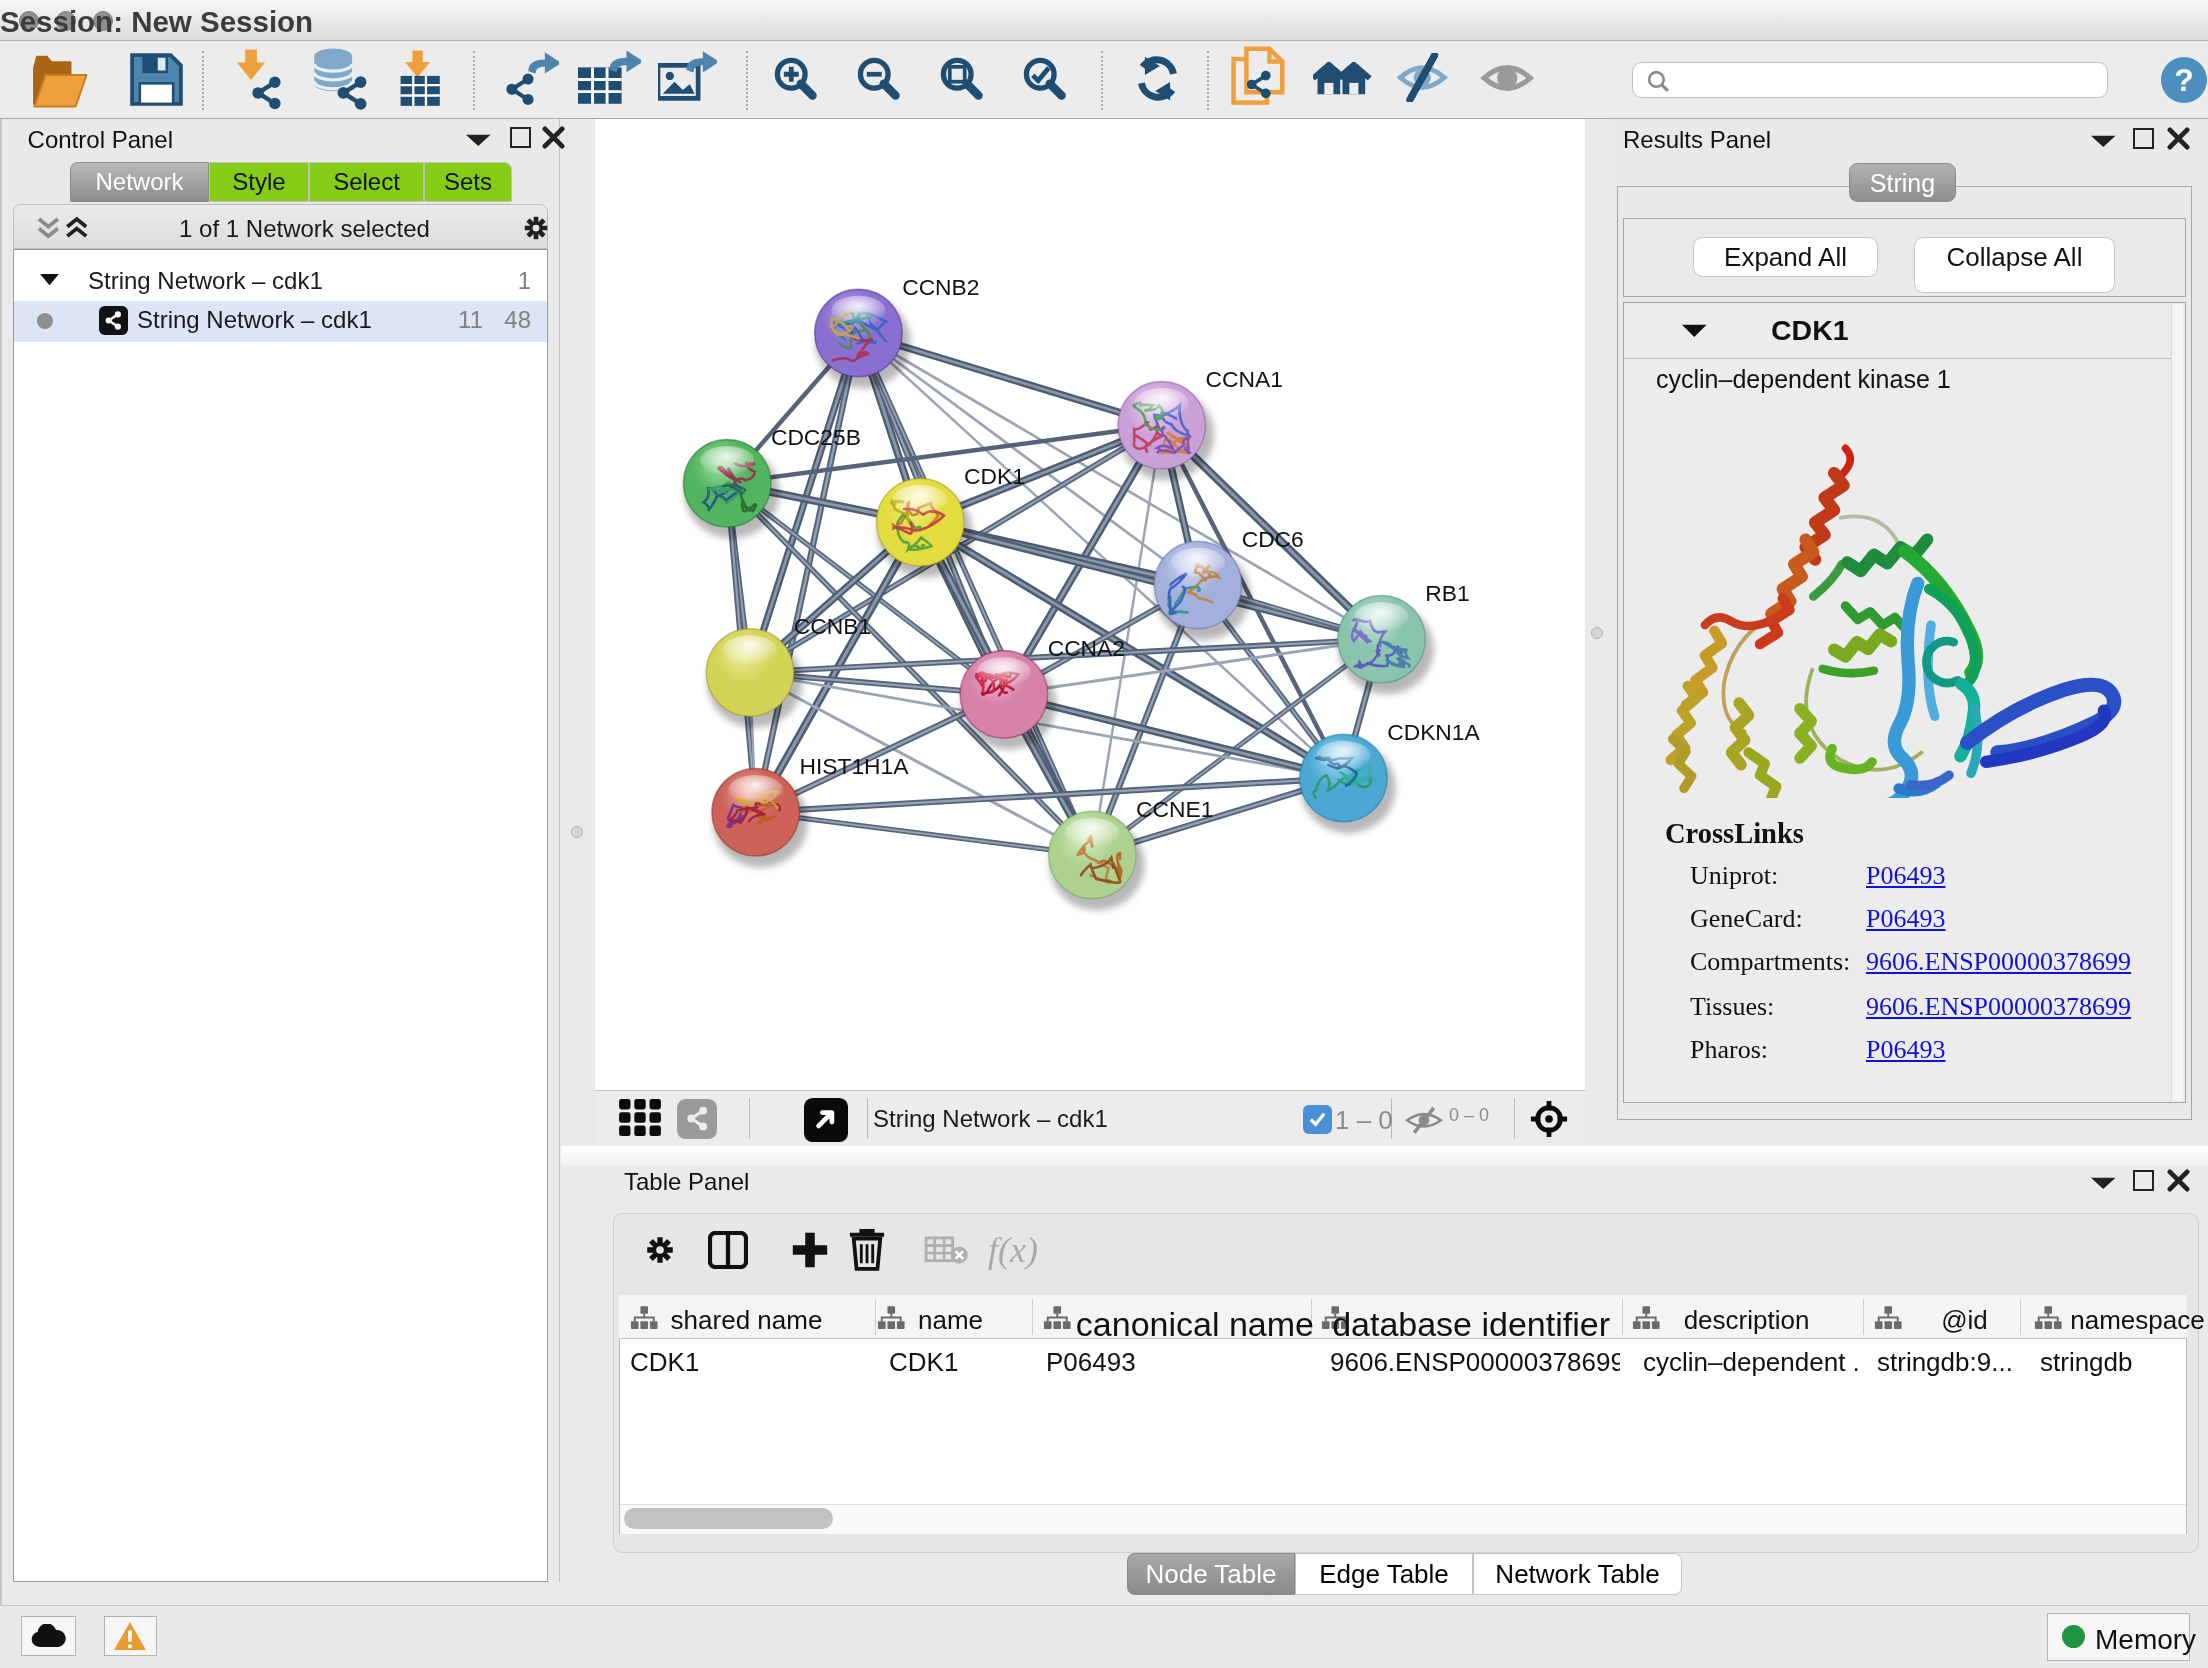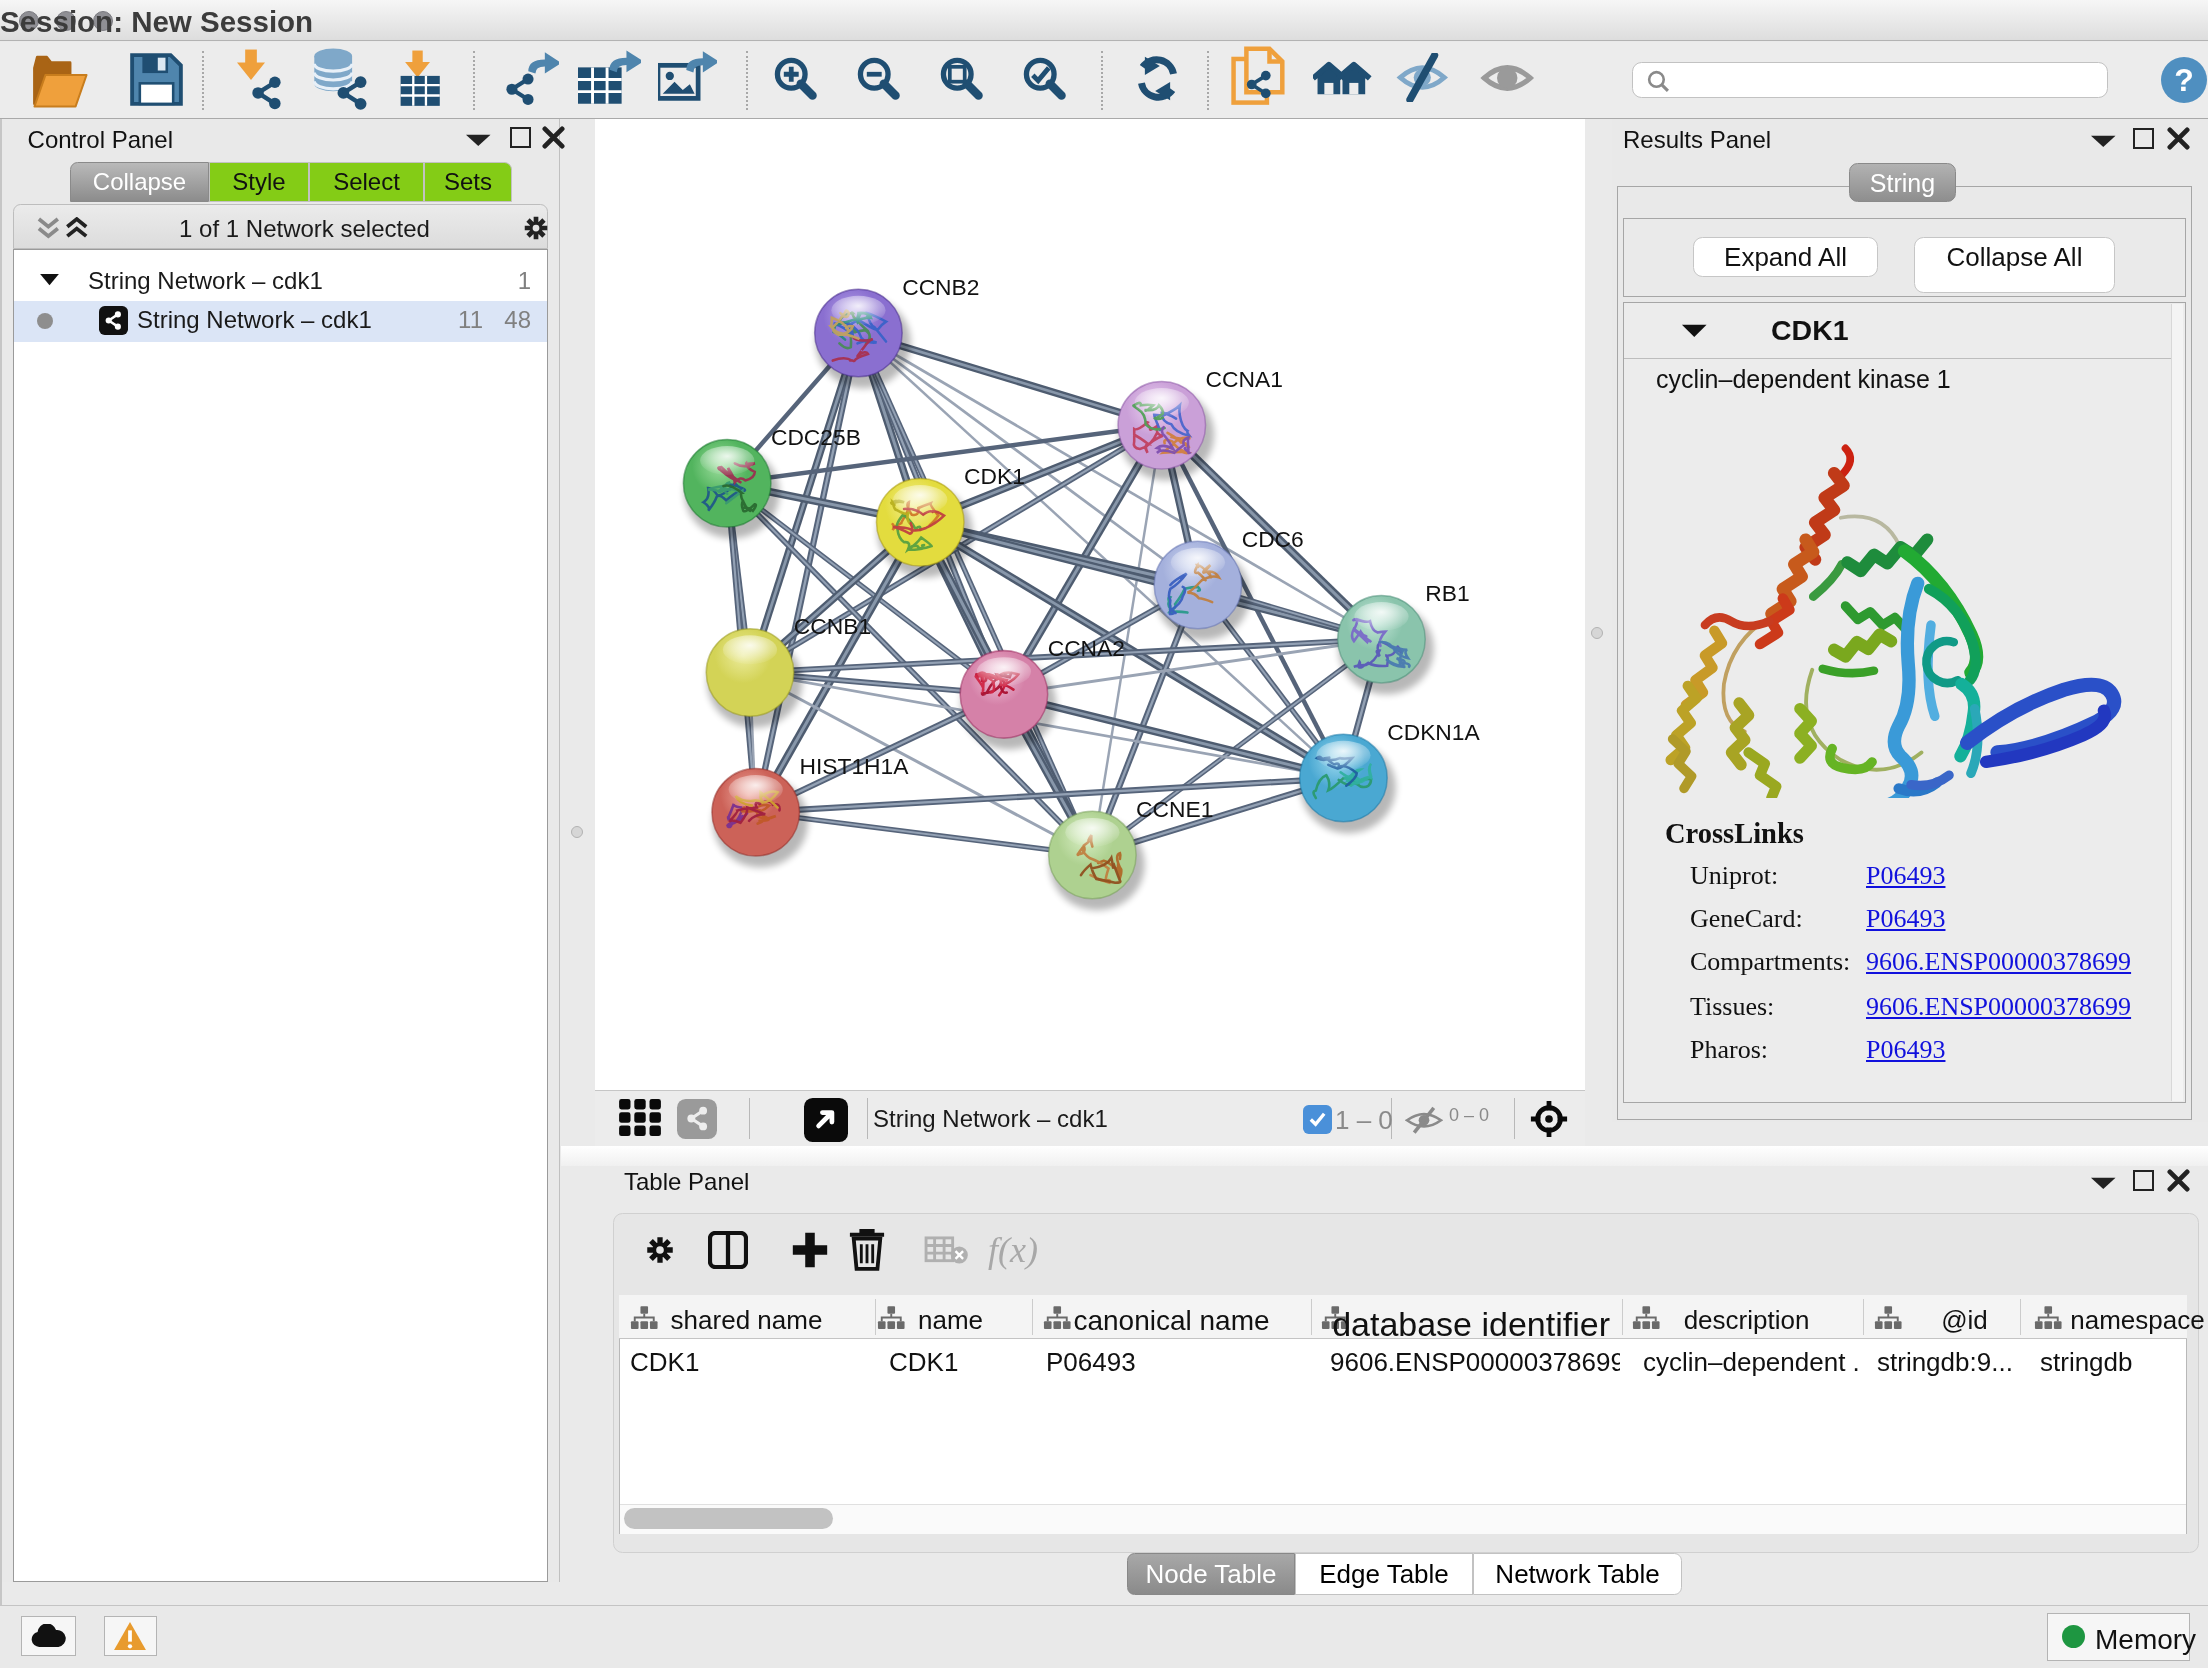--- a/index.html
+++ b/index.html
@@ -220,21 +220,21 @@
 <div class="abs help">?</div>
 <div class="abs cpanel"></div>
 <div class="abs ptitle" style="left:27.6px;top:126px">Control Panel</div>
 <svg class="abs" style="left:464px;top:131px" width="28.5" height="17" viewBox="0 0 30 18">
     <path d="M2 4 L28 4 L15 16 Z" fill="#222"></path>
   </svg>
 <div class="abs" style="left:510px;top:127px;width:21px;height:21px;border:2.9px solid #222"></div>
 <svg class="abs" style="left:542px;top:126px" width="23" height="23" viewBox="0 0 24 24">
     <path d="M3 3 L21 21 M21 3 L3 21" stroke="#222" stroke-width="5" stroke-linecap="round"></path>
   </svg>
-<div class="abs tab tabsel" style="left:70px;top:162px;width:139px;border-radius:7.6px 0 0 0">Collapse</div>
+<div class="abs tab tabsel" style="left:70px;top:162px;width:139px;border-radius:7.6px 0 0 0">Network</div>
 <div class="abs tab" style="left:209px;top:162px;width:100px">Style</div>
 <div class="abs tab" style="left:309px;top:162px;width:115px">Select</div>
 <div class="abs tab" style="left:424px;top:162px;width:88px;border-radius:0 7.6px 0 0">Sets</div>
 <div class="abs subhead"></div>
 <svg class="abs" style="left:37px;top:217px" width="53" height="25" viewBox="0 0 56 26">
 <g stroke="#8a8a8a" stroke-width="4" fill="none">
       <path d="M2 2 L12 10 L22 2 M2 12 L12 20 L22 12"></path>
     </g>
 <g stroke="#222" stroke-width="4" fill="none">
       <path d="M32 10 L42 2 L52 10 M32 20 L42 12 L52 20"></path>
@@ -715,21 +715,21 @@
 <div class="abs" style="left:808px;top:1305px;width:285px;text-align:center;font-size:26px;color:#111;white-space:nowrap">name</div>
 <svg class="abs" style="left:1043px;top:1305px" width="28.5" height="27" viewBox="0 0 30 28">
     <g fill="#6a6a6a">
       <rect x="11" y="1" width="8" height="8" rx="1"></rect>
       <rect x="1" y="17" width="8" height="8" rx="1"></rect>
       <rect x="11" y="17" width="8" height="8" rx="1"></rect>
       <rect x="21" y="17" width="8" height="8" rx="1"></rect>
       <path d="M15 9 V13 M5 17 V13 H25 V17" stroke="#6a6a6a" stroke-width="2" fill="none"></path>
     </g>
   </svg>
-<div class="abs" style="left:1029px;top:1305px;width:285px;text-align:center;font-size:28px;color:#111;white-space:nowrap">canonical name</div>
+<div class="abs" style="left:1029px;top:1305px;width:285px;text-align:right;font-size:34px;color:#111;white-space:nowrap">canonical name</div>
 <svg class="abs" style="left:1321px;top:1305px" width="28.5" height="27" viewBox="0 0 30 28">
     <g fill="#6a6a6a">
       <rect x="11" y="1" width="8" height="8" rx="1"></rect>
       <rect x="1" y="17" width="8" height="8" rx="1"></rect>
       <rect x="11" y="17" width="8" height="8" rx="1"></rect>
       <rect x="21" y="17" width="8" height="8" rx="1"></rect>
       <path d="M15 9 V13 M5 17 V13 H25 V17" stroke="#6a6a6a" stroke-width="2" fill="none"></path>
     </g>
   </svg>
 <div class="abs" style="left:1325px;top:1305px;width:285px;text-align:right;font-size:34px;color:#111;white-space:nowrap">database identifier</div>

